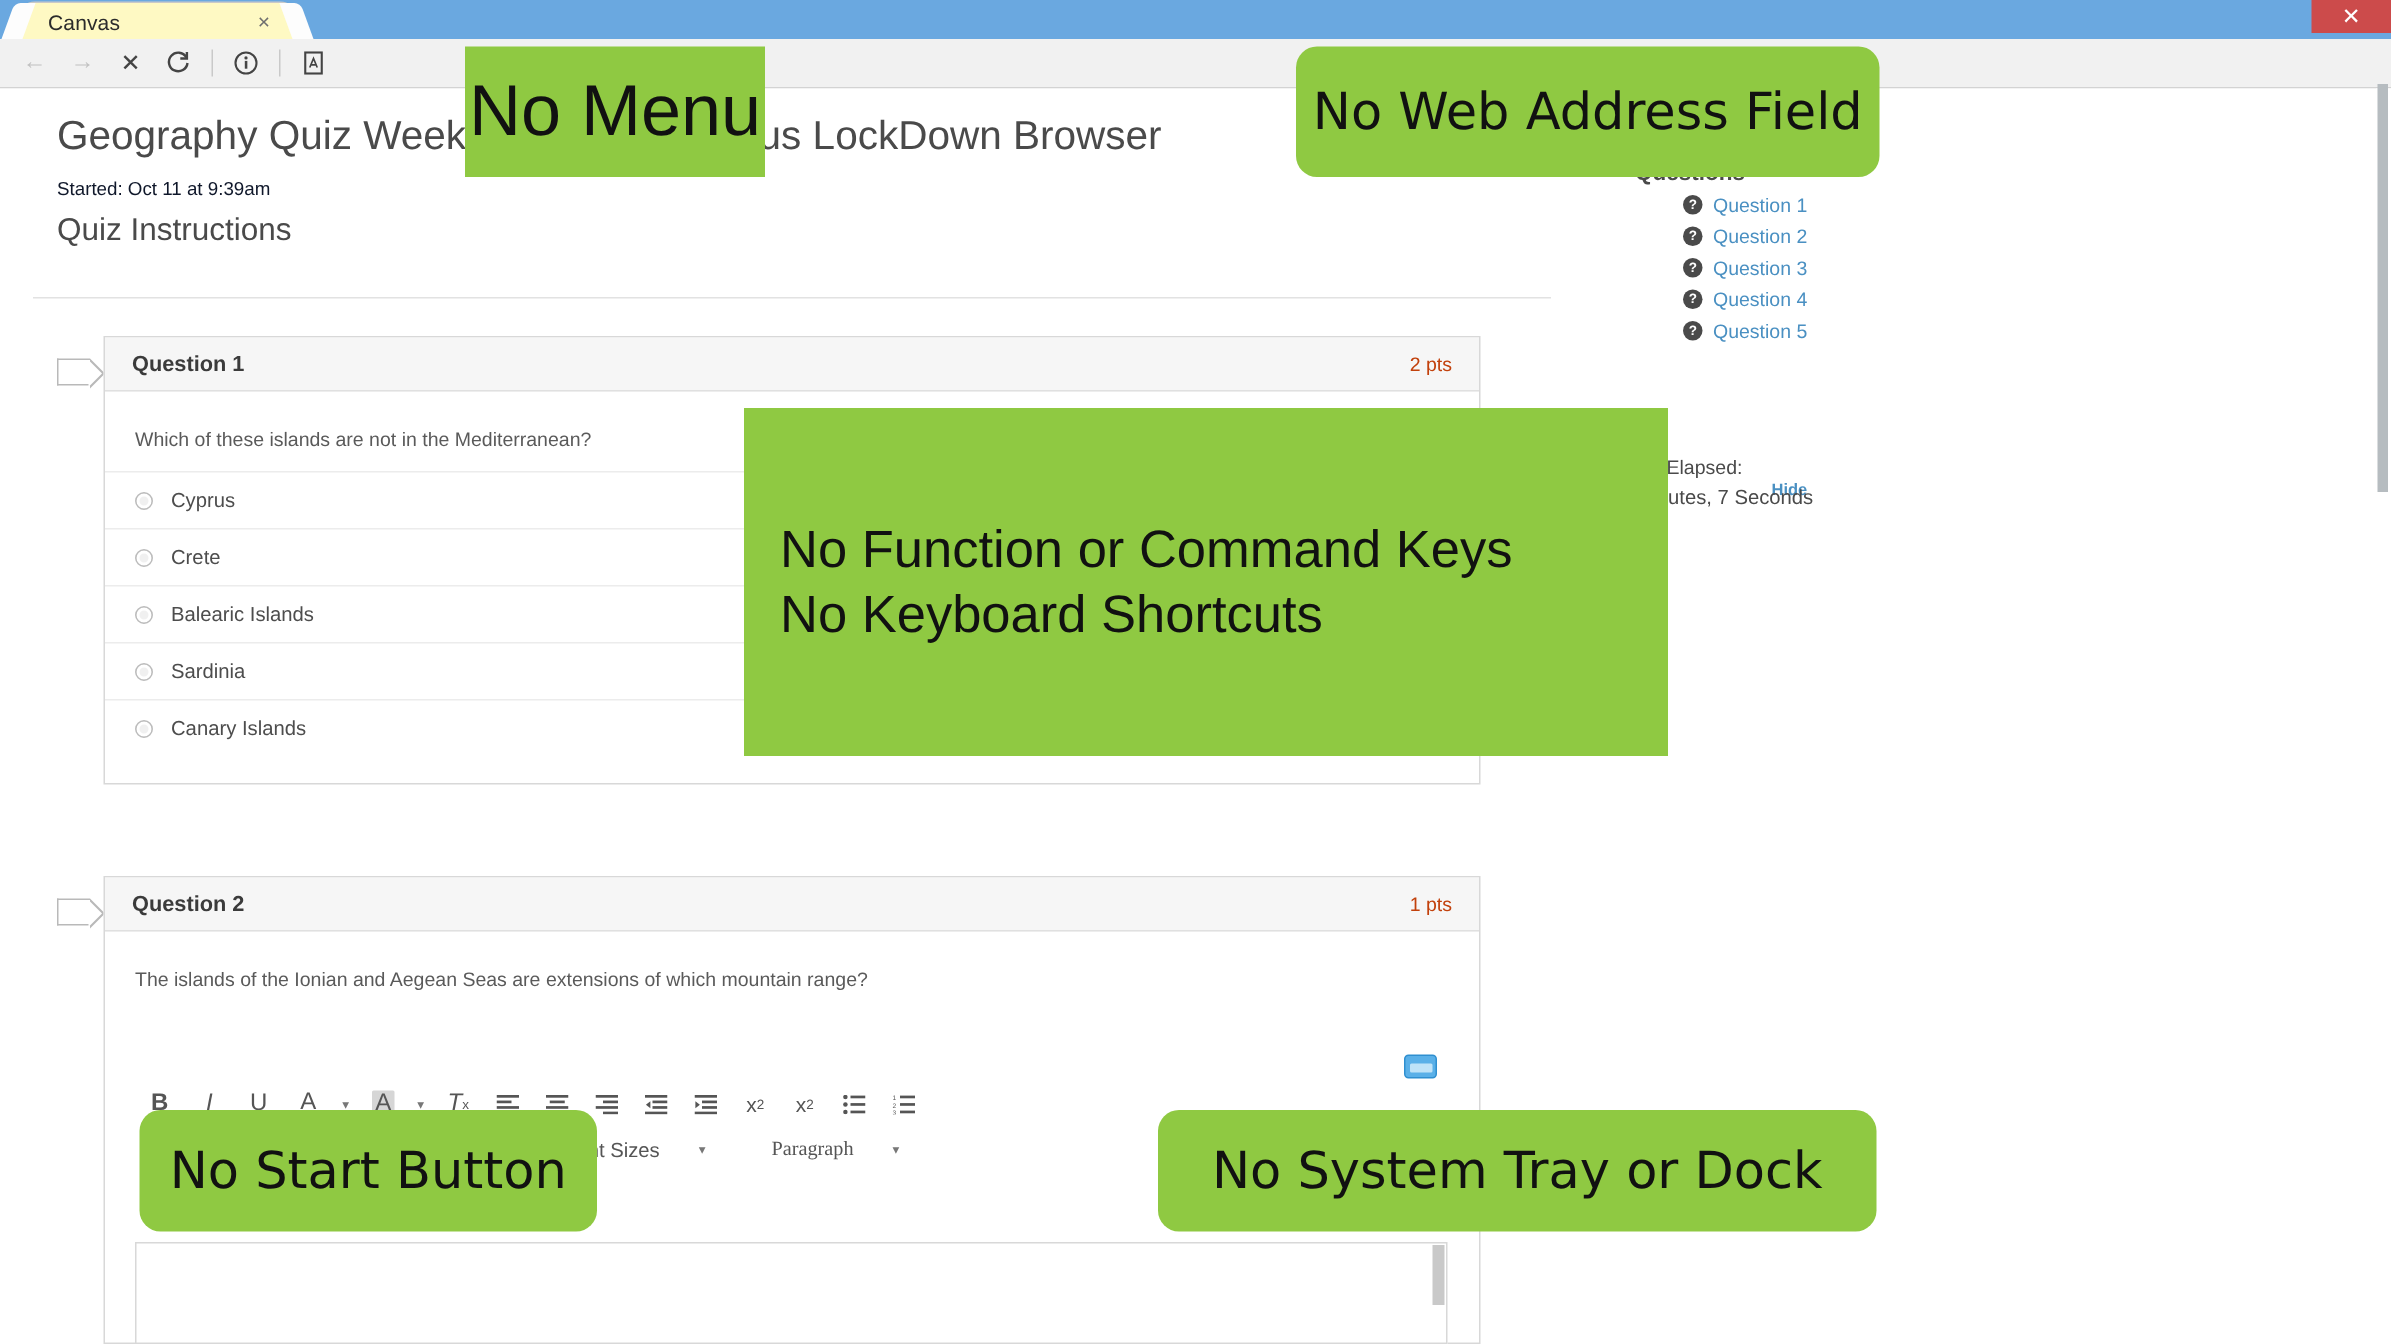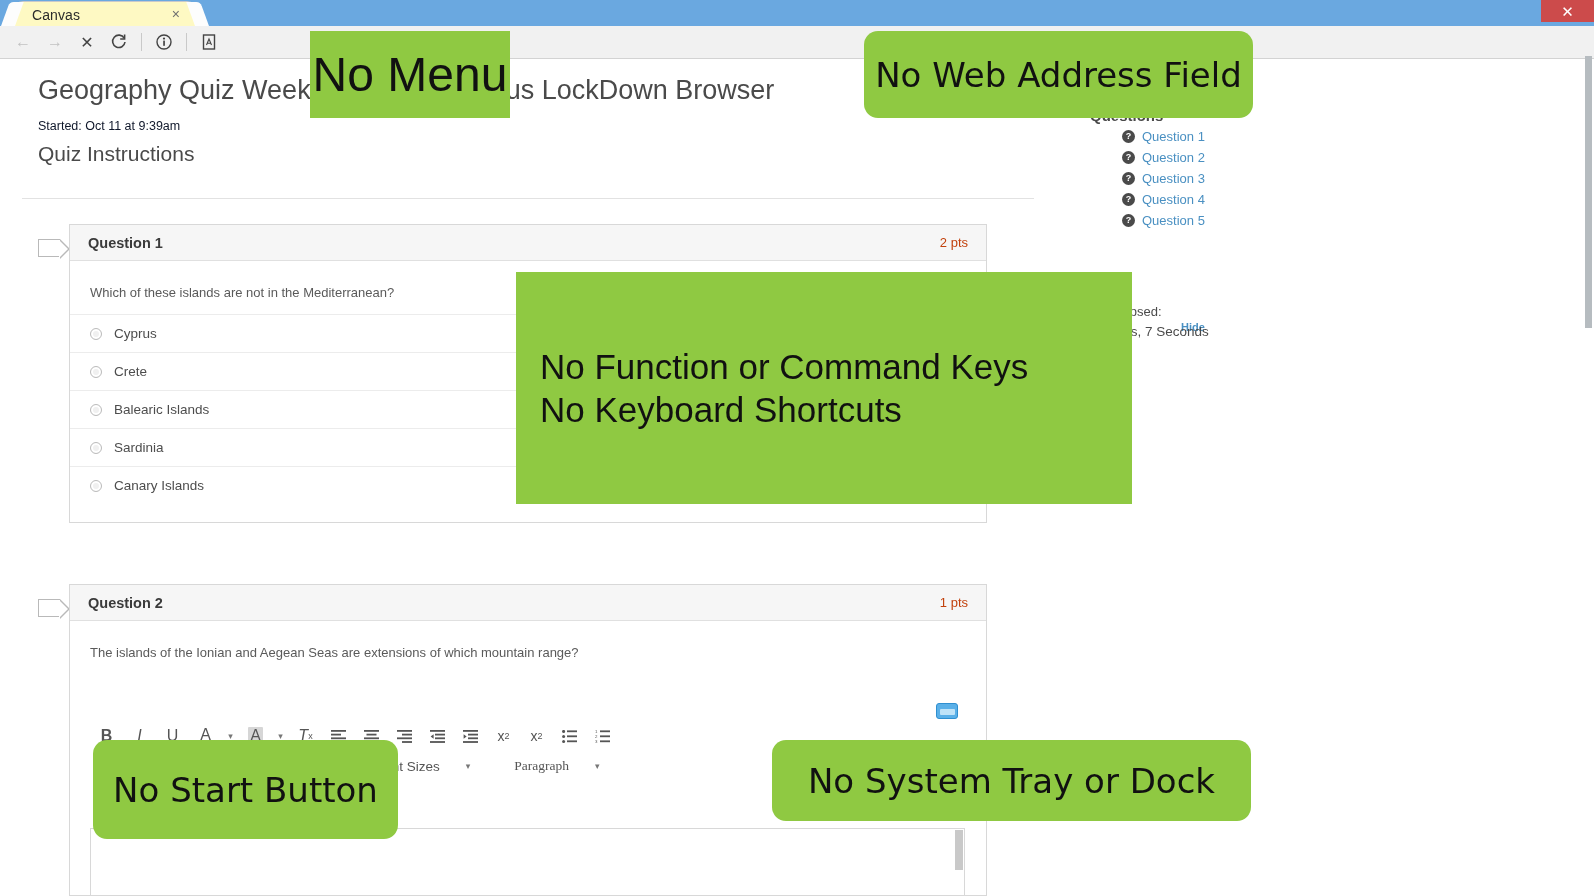--- a/index.html
+++ b/index.html
@@ -196,21 +196,21 @@
   }
 
   
   .callout {
     position:absolute; background:#8cc63f; background:#8fc942;
     display:flex; align-items:center; justify-content:center;
     color:#111; z-index:50;
   }
   .callout.arial { font-family:"Liberation Sans", sans-serif; }
   .callout.lato  { font-family:"DejaVu Sans", sans-serif;border-radius:14px; }
-  .callout.left  { justify-content:flex-start; padding-left:24px;margin-left:20px; }
+  .callout.left  { justify-content:flex-start; padding-left:24px; }
   .callout-lines { display:flex; flex-direction:column; gap:4px; line-height:1.12; }
 </style>
 </head>
 <body>
 
 <div id="screen">
 
   <div class="titlebar">
     <div class="tab">
       <span class="tab-label">Canvas</span>
@@ -444,21 +444,21 @@
     <span>No Web Address Field</span>
   </div>
 
   <div class="callout arial left" style="left:496px; top:272px; width:616px; height:232px; font-size:35px;">
     <div class="callout-lines">
       <span>No Function or Command Keys</span>
       <span>No Keyboard Shortcuts</span>
     </div>
   </div>
 
-  <div class="callout lato" style="left:93px; top:740px; width:305px; height:99px; font-size:34px;">
+  <div class="callout lato" style="left:93px; top:740px; width:305px; height:81px; font-size:34px;">
     <span>No Start Button</span>
   </div>
 
   <div class="callout lato" style="left:772px; top:740px; width:479px; height:81px; font-size:34px;">
     <span>No System Tray or Dock</span>
   </div>
 
 </div>
 
 </body></html>

